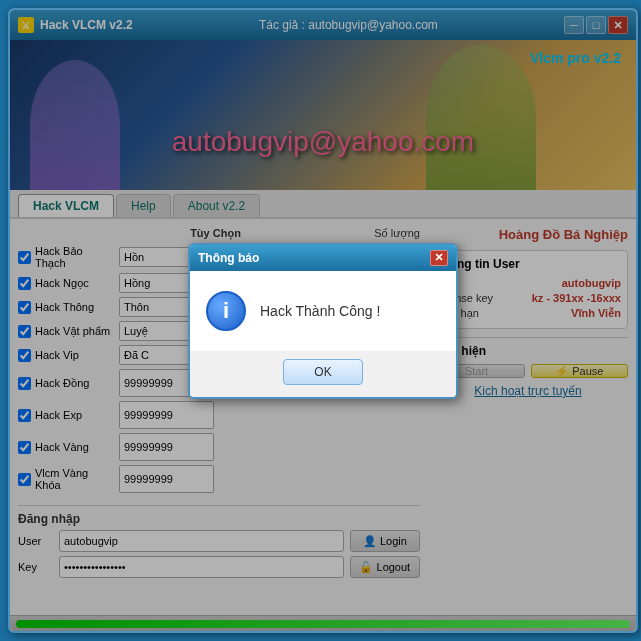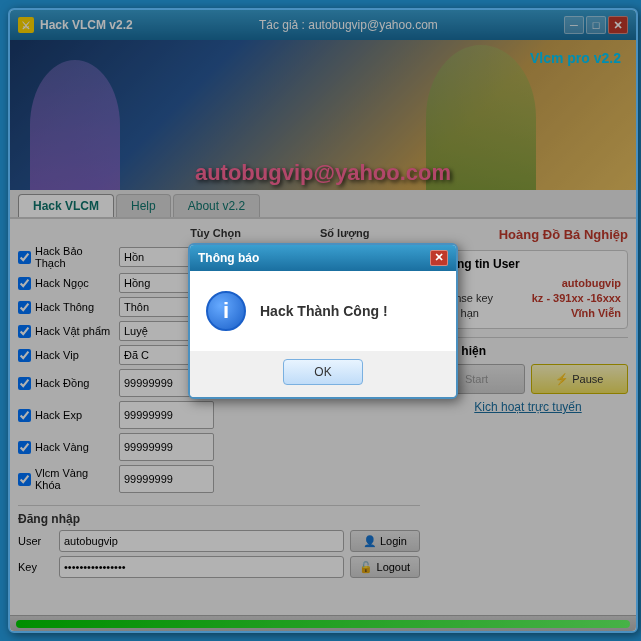--- a/index.html
+++ b/index.html
@@ -80,26 +80,26 @@
     .banner {
       width: 100%;
       height: 150px;
       background: linear-gradient(135deg, #1a3a6a 0%, #2a5a9a 30%, #c8a050 70%, #e8c060 100%);
       position: relative;
       overflow: hidden;
       padding-left: 44px;
     }
     .banner-text {
       position: absolute;
-      bottom: 4px;
+      bottom: 32px;
       left: 50%;
       transform: translateX(-50%);
       color: #ff6699;
-      font-size: 22px;
-      font-weight: bold;
+      font-size: 28px;
+      font-weight: normal;
       text-shadow: 2px 2px 4px rgba(0,0,0,0.8);
       white-space: nowrap;
     }
     .banner-version {
       position: absolute;
       top: 10px;
       right: 15px;
       color: #00ccff;
       font-size: 14px;
       font-weight: bold;
@@ -166,21 +166,21 @@
     }
 
     .columns-header {
       display: flex;
       gap: 4px;
       font-size: 11px;
       color: #333;
       margin-bottom: 2px;
     }
     .col-tuy-chon { flex: 1; text-align: center; font-weight: bold; }
-    .col-so-luong { width: 100px; text-align: left; font-weight: bold; }
+    .col-so-luong { width: 100px; text-align: right; font-weight: normal; }
 
     .hack-row {
       display: flex;
       align-items: center;
       gap: 4px;
     }
     .hack-row input[type=checkbox] { width: 13px; height: 13px; }
     .hack-label { width: 80px; font-size: 11px; }
     .hack-input {
       flex: 1;
@@ -286,21 +286,21 @@
       font-size: 12px;
       margin-bottom: 6px;
     }
     .execute-buttons {
       display: flex;
       gap: 6px;
       margin-bottom: 6px;
     }
     .exec-btn {
       flex: 1;
-      height: 30px;
+      height: 14px;
       border: 1px solid #aaa;
       border-radius: 3px;
       cursor: pointer;
       font-size: 11px;
       display: flex;
       align-items: center;
       justify-content: center;
       gap: 3px;
     }
     .start-btn {
@@ -395,21 +395,21 @@
       align-items: center;
       justify-content: center;
       color: white;
       font-size: 22px;
       font-weight: bold;
       flex-shrink: 0;
       border: 2px solid #1a5fc8;
     }
     .modal-message {
       font-size: 14px;
-      font-weight: bold;
+      font-weight: normal;
       color: #333;
     }
     .modal-footer {
       padding: 8px 16px 12px;
       display: flex;
       justify-content: center;
       background: #f0f0f0;
       border-radius: 0 0 4px 4px;
     }
     .ok-btn {

